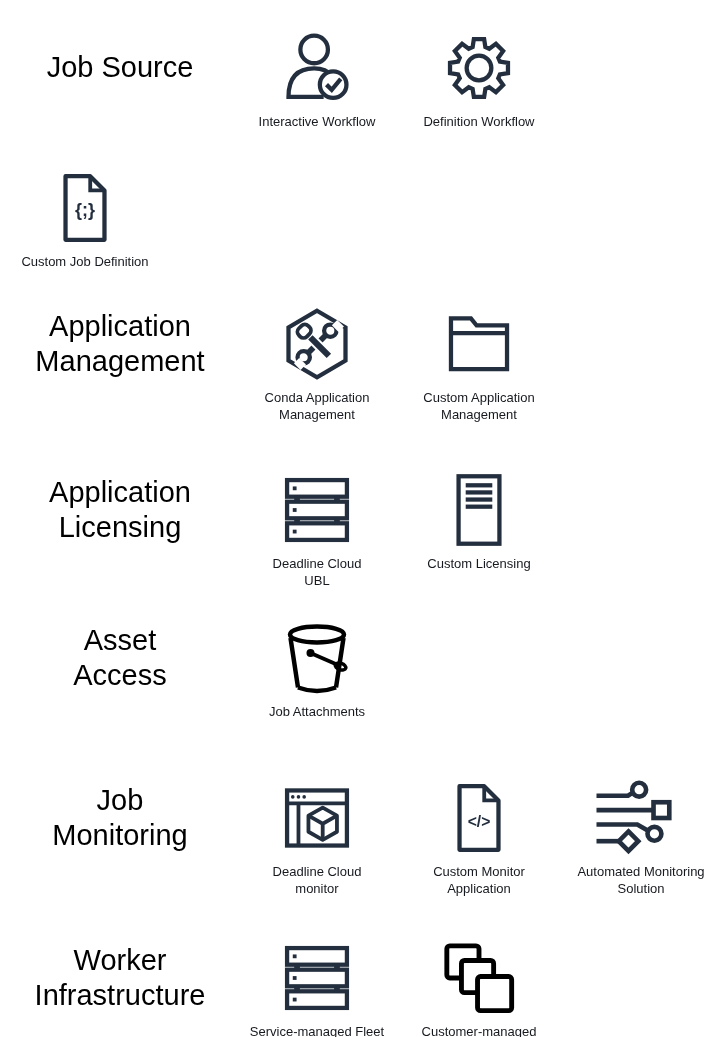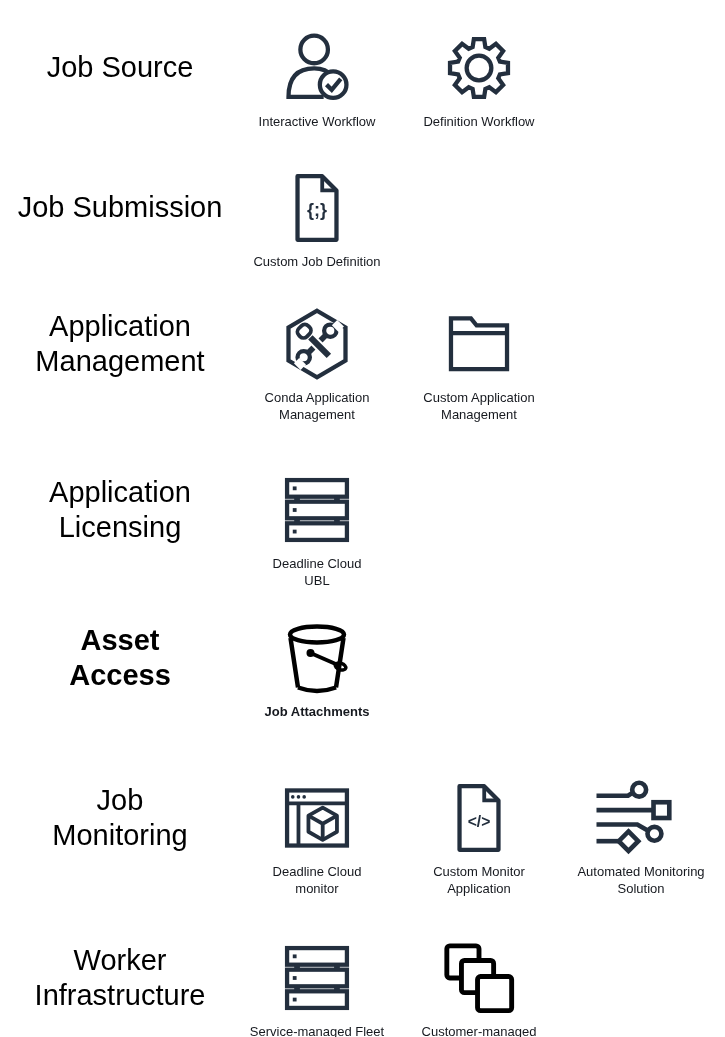--- a/index.html
+++ b/index.html
@@ -5,21 +5,21 @@
   html,body{margin:0;padding:0;background:#ffffff;}
   body{width:725px;height:1037px;overflow:hidden;
        font-family:"Liberation Sans", sans-serif;
        -webkit-font-smoothing:antialiased;}
   .diagram{width:725px;height:1037px;display:flex;flex-direction:column;margin-top:26px;}
   .row{display:flex;align-items:flex-start;padding-left:4px;box-sizing:border-box;}
   .row:nth-child(1){height:128px;padding-top:4px;}
   .row:nth-child(2){height:142px;padding-top:16px;}
   .row:nth-child(3){height:158px;padding-top:10px;}
   .row:nth-child(4){height:152px;padding-top:18px;}
-  .row:nth-child(5){height:158px;padding-top:14px;font-weight:bold;}
+  .row:nth-child(5){height:158px;padding-top:14px;}
   .row:nth-child(6){height:152px;padding-top:16px;}
   .row:nth-child(7){height:147px;padding-top:24px;}
   .category-label{width:232px;height:76px;flex:0 0 232px;
       display:flex;align-items:center;justify-content:center;
       font-size:29px;line-height:1.22;color:#000000;text-align:center;
       white-space:pre-line;letter-spacing:0px;}
   .row-items{display:flex;flex:1;}
   .item{width:162px;flex:0 0 162px;display:flex;flex-direction:column;align-items:center;}
   .icon-box{height:76px;display:flex;align-items:center;justify-content:center;}
   .item-label{margin-top:8px;font-size:13px;line-height:1.3;color:#16191f;
@@ -49,21 +49,20 @@
             <svg viewBox="0 0 80 80" width="76" height="76">
       <path d="M62.0,33.3 L 70.5,34.6 L 70.5,45.4 L 62.0,46.7 L 60.3,50.8 L 65.4,57.8 L 57.8,65.4 L 50.8,60.3 L 46.7,62.0 L 45.4,70.5 L 34.6,70.5 L 33.3,62.0 L 29.2,60.3 L 22.2,65.4 L 14.6,57.8 L 19.7,50.8 L 18.0,46.7 L 9.5,45.4 L 9.5,34.6 L 18.0,33.3 L 19.7,29.2 L 14.6,22.2 L 22.2,14.6 L 29.2,19.7 L 33.3,18.0 L 34.6,9.5 L 45.4,9.5 L 46.7,18.0 L 50.8,19.7 L 57.8,14.6 L 65.4,22.2 L 60.3,29.2 Z" fill="none" stroke="#232F3E" stroke-width="4.5" stroke-linejoin="miter"></path>
       <circle cx="40" cy="40" r="13" fill="none" stroke="#232F3E" stroke-width="4.5"></circle>
     </svg>
           </div>
           <div class="item-label">Definition Workflow</div>
         </div>
       </div>
     </div>
     <div class="row">
-      <div class="category-label">Job Submission</div>
       <div class="row-items">
         <div class="item">
           <div class="icon-box">
             <svg viewBox="0 0 80 80" width="76" height="76">
       <path d="M19.5,6.5 H45.5 L60.5,21.5 V73.5 H19.5 Z" fill="none" stroke="#232F3E" stroke-width="4.5" stroke-linejoin="round"></path>
       <path d="M45.5,6.5 V21.5 H60.5" fill="none" stroke="#232F3E" stroke-width="4"></path>
       <text x="40" y="48" font-size="19" font-weight="bold" text-anchor="middle" fill="#232F3E" font-family="Liberation Sans, sans-serif">{;}</text>
     </svg>
           </div>
           <div class="item-label">Custom Job Definition</div>
@@ -118,20 +117,32 @@
       <rect x="16" y="47.75" width="6" height="7" fill="#232F3E"></rect>
               <rect x="58" y="47.75" width="6" height="7" fill="#232F3E"></rect>
       <rect x="14.5" y="15.2" width="4" height="4" fill="#232F3E"></rect>
       <rect x="14.5" y="38" width="4" height="4" fill="#232F3E"></rect>
       <rect x="14.5" y="60.7" width="4" height="4" fill="#232F3E"></rect>
     </svg>
           </div>
           <div class="item-label">Deadline Cloud
 UBL</div>
         </div>
+        <div class="item">
+          <div class="icon-box">
+            <svg viewBox="0 0 80 80" width="76" height="76">
+      <rect x="18.5" y="4.5" width="43" height="71" fill="none" stroke="#232F3E" stroke-width="4.5"></rect>
+      <line x1="26" y1="14" x2="54" y2="14" stroke="#232F3E" stroke-width="4.5"></line>
+      <line x1="26" y1="21.5" x2="54" y2="21.5" stroke="#232F3E" stroke-width="4.5"></line>
+      <line x1="26" y1="29" x2="54" y2="29" stroke="#232F3E" stroke-width="4.5"></line>
+      <line x1="26" y1="36.5" x2="54" y2="36.5" stroke="#232F3E" stroke-width="4.5"></line>
+    </svg>
+          </div>
+          <div class="item-label">Custom Licensing</div>
+        </div>
       </div>
     </div>
     <div class="row">
       <div class="category-label">Asset
 Access</div>
       <div class="row-items">
         <div class="item">
           <div class="icon-box">
             <svg viewBox="0 0 80 80" width="80" height="80">
       <ellipse cx="40" cy="16.5" rx="27" ry="8" fill="none" stroke="#000000" stroke-width="4.5"></ellipse>

